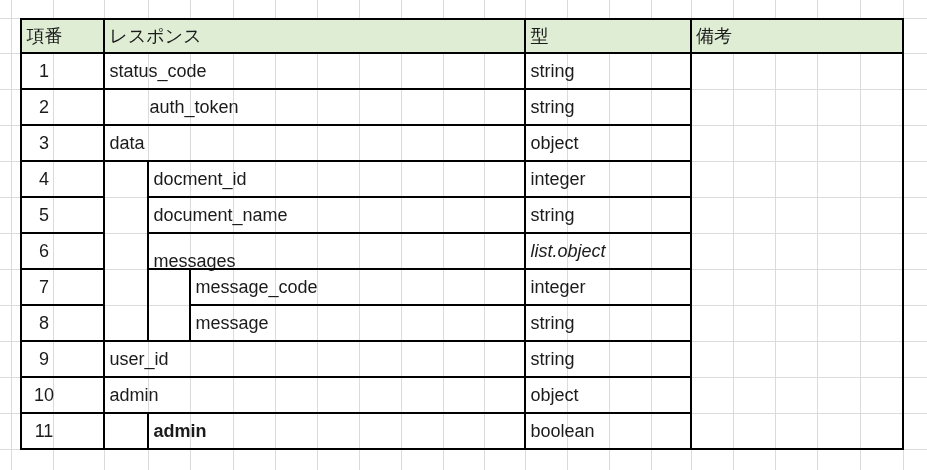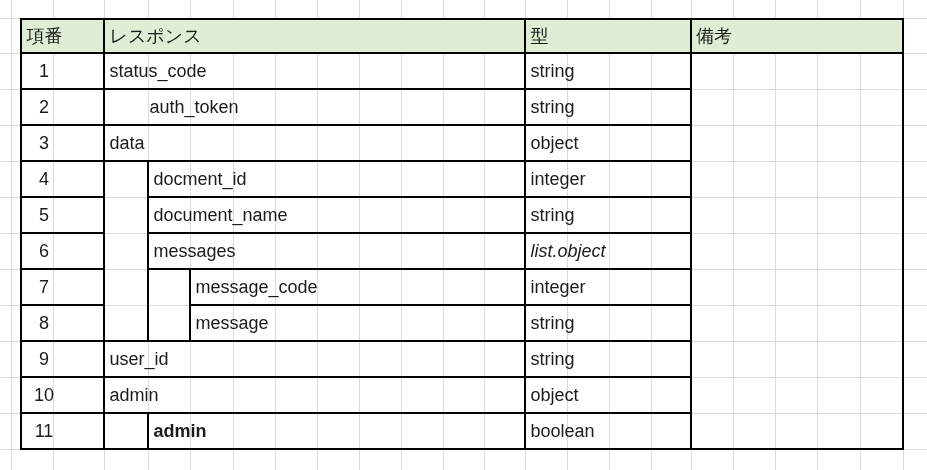--- a/index.html
+++ b/index.html
@@ -110,21 +110,21 @@
         <div class="celltext" style="left: 691px; top: 161px; width: 212px; height: 36px;"></div>
       </div>
       <div>
         <div class="celltext numcell" style="left: 21px; top: 197px; width: 46px; height: 36px;">5</div>
         <div class="celltext" style="left: 153.5px; top: 197px;">document_name</div>
         <div class="celltext" style="left: 530.5px; top: 197px;">string</div>
         <div class="celltext" style="left: 691px; top: 197px; width: 212px; height: 36px;"></div>
       </div>
       <div>
         <div class="celltext numcell" style="left: 21px; top: 233px; width: 46px; height: 36px;">6</div>
-        <div class="celltext" style="left: 153.5px; top: 233px;">messages</div>
+        <div class="celltext" style="left: 153.5px; top: 243px;">messages</div>
         <div class="celltext" style="left: 530.5px; top: 233px; font-style: italic;">list.object</div>
         <div class="celltext" style="left: 691px; top: 233px; width: 212px; height: 36px;"></div>
       </div>
       <div>
         <div class="celltext numcell" style="left: 21px; top: 269px; width: 46px; height: 36px;">7</div>
         <div class="celltext" style="left: 195.5px; top: 269px;">message_code</div>
         <div class="celltext" style="left: 530.5px; top: 269px;">integer</div>
         <div class="celltext" style="left: 691px; top: 269px; width: 212px; height: 36px;"></div>
       </div>
       <div>

